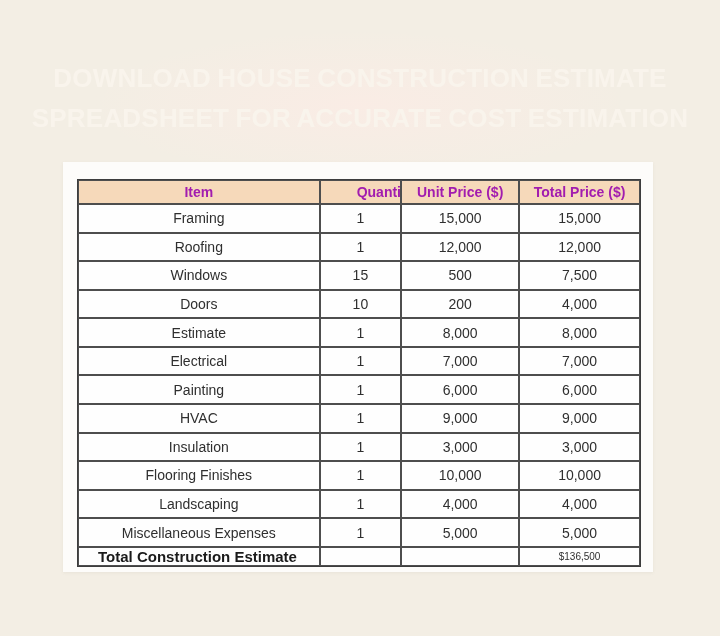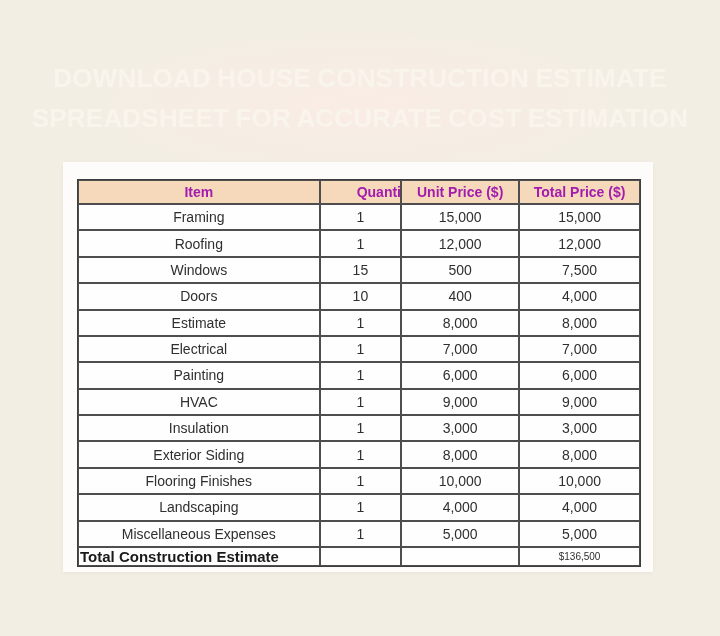--- a/index.html
+++ b/index.html
@@ -65,21 +65,21 @@
     font-weight: bold;
     color: #a21caf;
     height: 22px;
   }
   table.sheet td {
     font-size: 14px;
     color: #2f2f2f;
   }
   tr.total-row td.total-label {
     text-align: left;
-    padding-left: 1px;
+    padding-left: 19px;
     font-weight: bold;
     font-size: 15px;
     color: #1a1a1a;
   }
   tr.total-row td.total-value {
     font-size: 10px;
     color: #2f2f2f;
   }
 
   col.c-item  { width: 43%; }
@@ -127,21 +127,21 @@
         </tr>
         <tr>
           <td>Windows</td>
           <td>15</td>
           <td>500</td>
           <td>7,500</td>
         </tr>
         <tr>
           <td>Doors</td>
           <td>10</td>
-          <td>400</td>
+          <td>200</td>
           <td>4,000</td>
         </tr>
         <tr>
           <td>Estimate</td>
           <td>1</td>
           <td>8,000</td>
           <td>8,000</td>
         </tr>
         <tr>
           <td>Electrical</td>
@@ -159,26 +159,20 @@
           <td>HVAC</td>
           <td>1</td>
           <td>9,000</td>
           <td>9,000</td>
         </tr>
         <tr>
           <td>Insulation</td>
           <td>1</td>
           <td>3,000</td>
           <td>3,000</td>
-        </tr>
-        <tr>
-          <td>Exterior Siding</td>
-          <td>1</td>
-          <td>8,000</td>
-          <td>8,000</td>
         </tr>
         <tr>
           <td>Flooring Finishes</td>
           <td>1</td>
           <td>10,000</td>
           <td>10,000</td>
         </tr>
         <tr>
           <td>Landscaping</td>
           <td>1</td>

